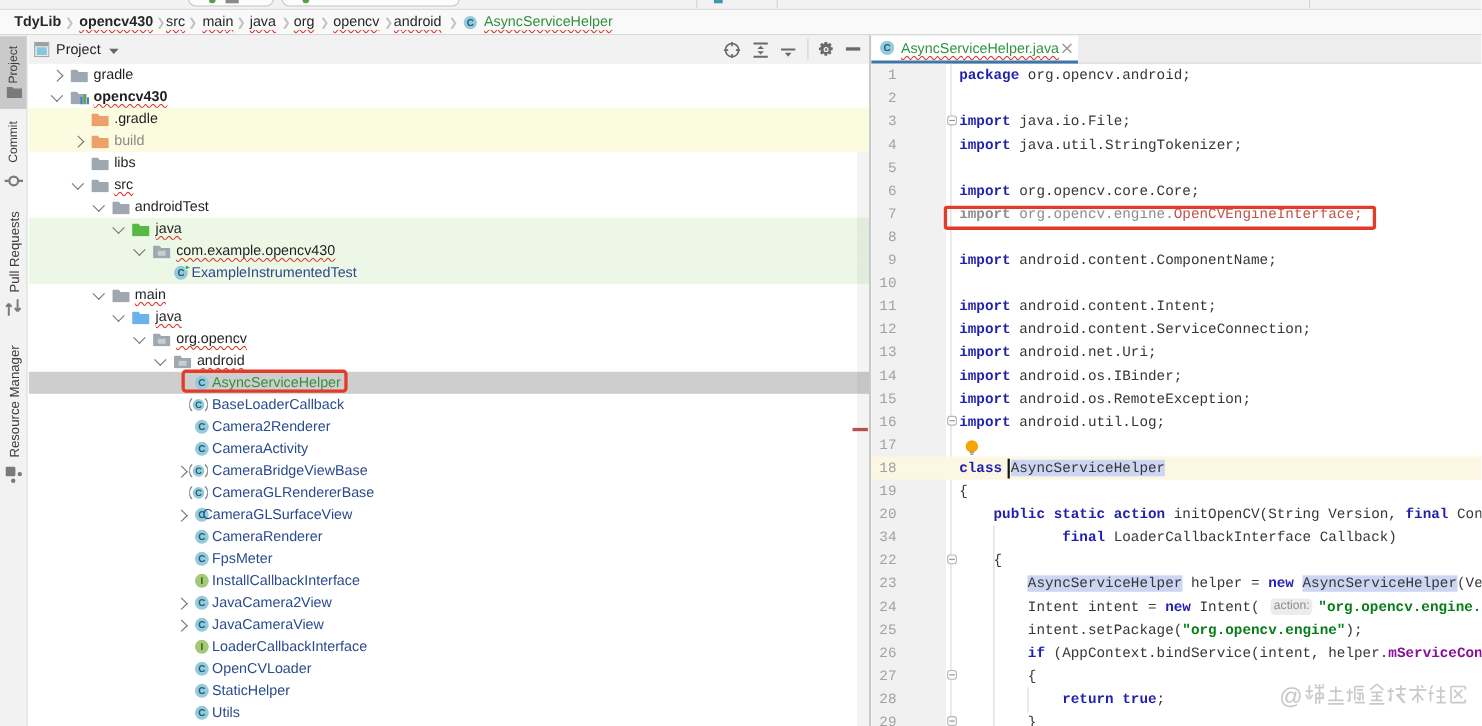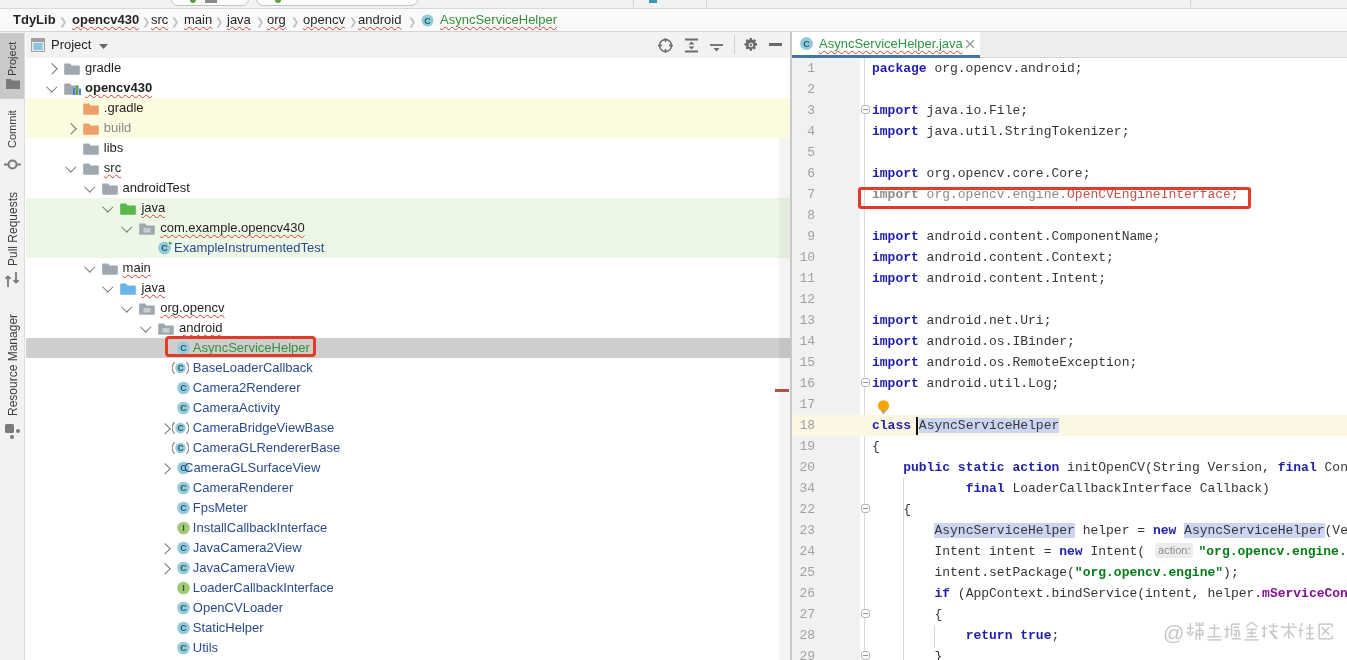--- a/index.html
+++ b/index.html
@@ -490,22 +490,22 @@
 <div class="lnum" style="top:525px">26</div>
 <div class="lnum" style="top:546px">27</div>
 <div class="lnum" style="top:567px">28</div>
 <div class="lnum" style="top:588px">29</div>
 <div class="cl" style="top:0px"><span class="k">package</span> org.opencv.android;</div>
 <div class="cl" style="top:42px"><span class="k">import</span> java.io.File;</div>
 <div class="cl" style="top:63px"><span class="k">import</span> java.util.StringTokenizer;</div>
 <div class="cl" style="top:105px"><span class="k">import</span> org.opencv.core.Core;</div>
 <div class="cl" style="top:126px"><span class="gr"><span class="grb">import</span> org.opencv.engine.</span><span class="er">OpenCVEngineInterface;</span></div>
 <div class="cl" style="top:168px"><span class="k">import</span> android.content.ComponentName;</div>
-<div class="cl" style="top:189px"><span class="k">import</span> android.content.Context;</div>
 <div class="cl" style="top:210px"><span class="k">import</span> android.content.Intent;</div>
+<div class="cl" style="top:231px"><span class="k">import</span> android.content.ServiceConnection;</div>
 <div class="cl" style="top:252px"><span class="k">import</span> android.net.Uri;</div>
 <div class="cl" style="top:273px"><span class="k">import</span> android.os.IBinder;</div>
 <div class="cl" style="top:294px"><span class="k">import</span> android.os.RemoteException;</div>
 <div class="cl" style="top:315px"><span class="k">import</span> android.util.Log;</div>
 <div class="cl" style="top:357px"><span class="k">class</span> <span class="hl">AsyncServiceHelper</span></div>
 <div class="cl" style="top:378px">{</div>
 <div class="cl" style="top:399px">    <span class="k">public</span> <span class="k">static</span> <span class="k">action</span> initOpenCV(String Version, <span class="k">final</span> Context AppContext,</div>
 <div class="cl" style="top:420px">            <span class="k">final</span> LoaderCallbackInterface Callback)</div>
 <div class="cl" style="top:441px">    {</div>
 <div class="cl" style="top:462px">        <span class="hl">AsyncServiceHelper</span> helper = <span class="k">new</span> <span class="hl">AsyncServiceHelper</span>(Version, AppContext, Callback);</div>

